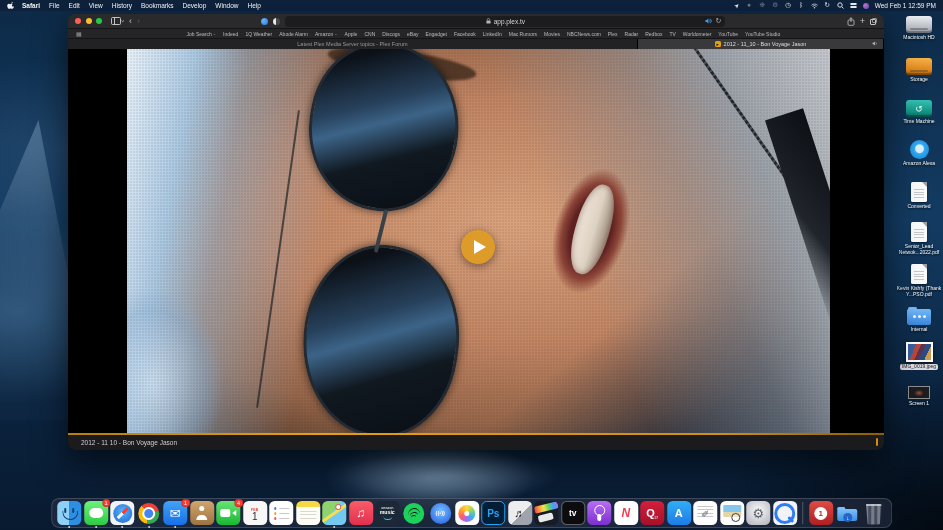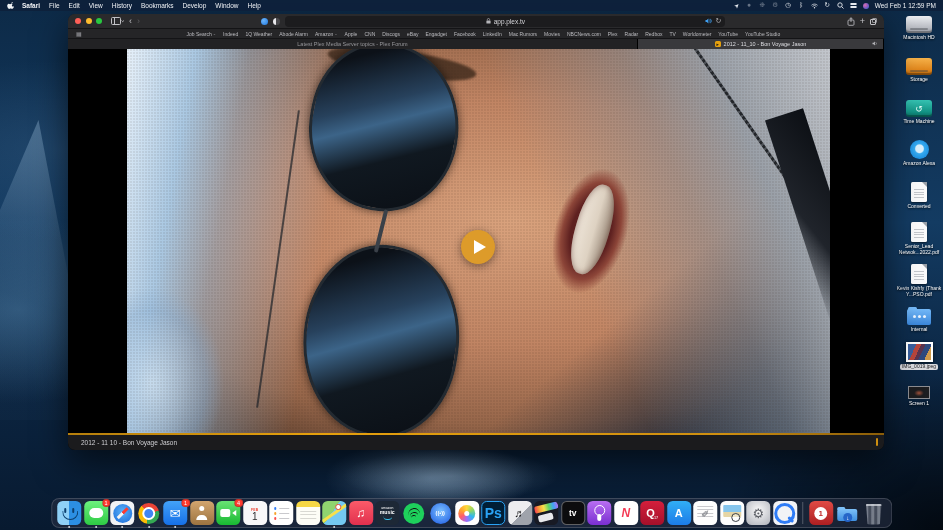--- a/index.html
+++ b/index.html
@@ -197,21 +197,21 @@
   .i-spotify::after{ content:""; position:absolute; width:12px; height:12px; border-radius:50%; border-top:1.8px solid #101010; top:6.5px; transform:rotate(-6deg); }
   .sp-arc2{ position:absolute; width:8px; height:8px; border-radius:50%; border-top:1.6px solid #101010; top:10.5px; transform:rotate(-6deg); z-index:2; }
   .sp-arc3{ position:absolute; width:5px; height:5px; border-radius:50%; border-top:1.5px solid #101010; top:14px; transform:rotate(-6deg); z-index:2; }
   .i-radio{ background:none; }
   .i-radio::before{ content:""; position:absolute; width:21px; height:21px; border-radius:50%; background:radial-gradient(circle at 50% 40%, #7cc1ff, #2e6de8 80%); }
   .i-radio::after{ content:"((\2022))"; position:absolute; color:#fff; font-size:5.5px; font-weight:bold; }
   .i-photos{ background:#fff; }
   .i-photos::before{ content:""; position:absolute; width:17px; height:17px; border-radius:50%;
     background:conic-gradient(#f9d949,#8fd36f,#39b5e8,#9a6ff0,#f85f6a,#f9a13b,#f9d949); filter:saturate(1.1); }
   .i-photos::after{ content:""; position:absolute; width:5px; height:5px; border-radius:50%; background:#fff; }
-  .i-photoshop{ background:#001e36; border:1px solid #2aa3f5; color:#2aa3f5; font-weight:bold; font-size:14px; }
+  .i-photoshop{ background:#001e36; border:1px solid #2aa3f5; color:#2aa3f5; font-weight:bold; font-size:10px; }
   .i-sheetmusic{ background:linear-gradient(135deg,#ededef 0 55%, #9fa3ab 55%); color:#1c1c1e; font-size:11px; }
   .i-sheetmusic::before{ content:"\266C"; }
   .i-finalcut{ background:#181a24; }
   .i-finalcut::before{ content:""; position:absolute; top:3px; left:0px; width:24px; height:7px; border-radius:2px;
     background:linear-gradient(90deg,#f43f4f,#f9a13b,#f4e04b,#5fd364,#3fa3f6,#b06ff0); transform:rotate(-14deg); }
   .i-finalcut::after{ content:""; position:absolute; bottom:4px; left:4px; width:15px; height:7px; border-radius:2px; background:#e9e9ec; transform:rotate(-14deg); }
   .i-appletv{ background:#0c0c0e; border:0.5px solid rgba(255,255,255,.35); color:#fff; font-weight:bold; font-size:8.5px; }
   .i-podcasts{ background:linear-gradient(180deg,#b86ef2,#7a2fd0); }
   .i-podcasts::before{ content:""; position:absolute; top:4px; width:9px; height:9px; border:1.4px solid #fff; border-radius:50%; }
   .i-podcasts::after{ content:""; position:absolute; bottom:4px; width:4px; height:7px; border-radius:2px; background:#fff; }

